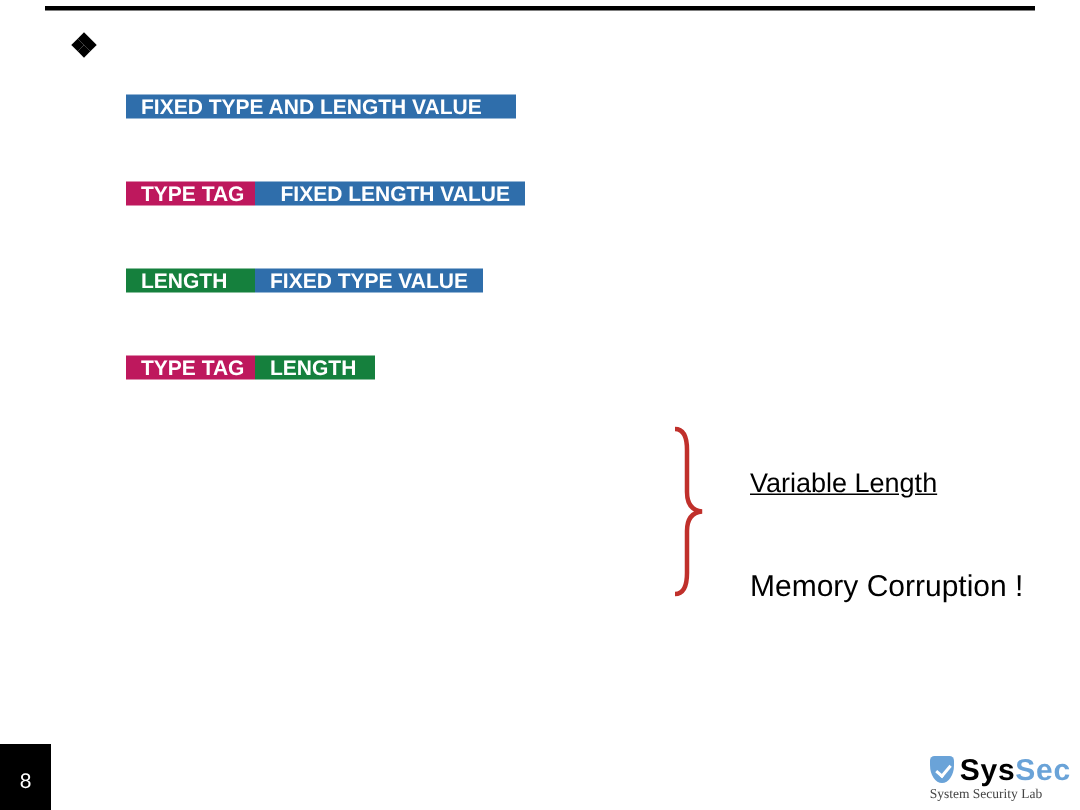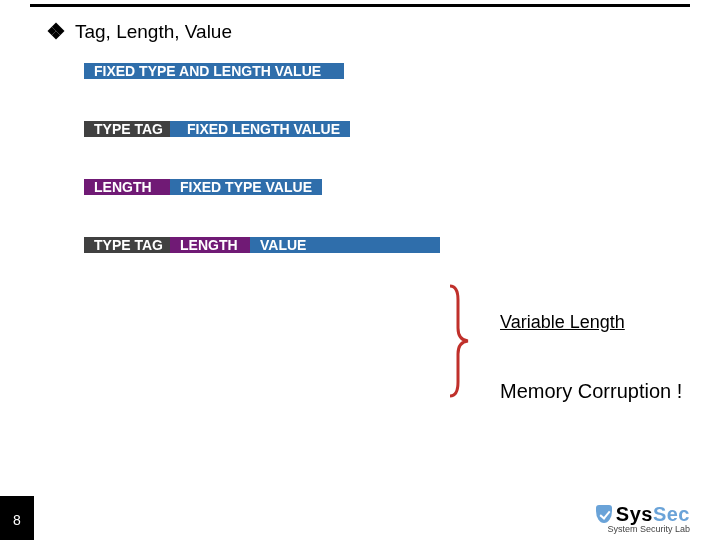--- a/index.html
+++ b/index.html
@@ -12,72 +12,70 @@
   .diamond { display: inline-block; width: 12px; height: 12px; transform: rotate(45deg); position: relative; margin-right: 8px; vertical-align: 1px; }
   .diamond::before, .diamond::after { content: ""; position: absolute; background: #000; }
   .diamond::before { left: 0; top: 0; right: 0; bottom: 50%; }
   .diamond::after  { left: 0; top: 50%; right: 50%; bottom: 0; }
   .diamond .q { position: absolute; left: 50%; top: 50%; right: 0; bottom: 0; background: #000; }
 
   .diagram { padding: 20px 0 0 84px; }
   .row { height: 34px; display: flex; align-items: flex-start; margin-bottom: 24px; }
   .cell { display: flex; align-items: center; padding: 0 10px; color: #fff; font-weight: 700; font-size: 14px; white-space: nowrap; }
   .blue   { background: #2f6eab; }
-  .orange { background: #404040; }
-  .green  { background: #701a75; }
+  .orange { background: #be185d; }
+  .green  { background: #15803d; }
 
   .r1 .c1 { width: 260px; }
   .r2 .c1 { width: 86px; } .r2 .c2 { width: 180px; padding-left: 17px; }
   .r3 .c1 { width: 86px; } .r3 .c2 { width: 152px; }
   .r4 .c1 { width: 86px; } .r4 .c2 { width: 80px; } .r4 .c3 { width: 190px; }
 
   .bracket-wrap { position: absolute; left: 444px; top: 278px; width: 30px; height: 118px; }
 
   .side { position: absolute; left: 500px; top: 308px; width: 210px; }
   .side .vl { font-size: 18px; margin-bottom: 22px; text-decoration: underline; }
   .side .mc { font-size: 20px; font-weight: 400; line-height: 1.25; margin-top: 46px; }
 
   .pagenum-box { position: absolute; left: 0; bottom: 0; width: 34px; height: 48px; background: #000; color: #fff; display: flex; align-items: center; justify-content: center; font-size: 14px; }
 
-  .logo { position: absolute; right: 30px; bottom: 10px; text-align: right; }
+  .logo { position: absolute; right: 6px; bottom: 10px; text-align: left; }
   .logo .brand { font-size: 20px; font-weight: 700; letter-spacing: 0.5px; }
   .logo .brand .sys { color: #000; }
   .logo .brand .sec { color: #6aa3d8; }
-  .logo .small { font-size: 9px; color: #444; margin-top: -2px; }
+  .logo .small { font-size: 9px; color: #444; margin-top: -2px; font-family: Liberation Serif, serif; }
   .logo .shield { display: inline-block; width: 16px; height: 18px; background: #6aa3d8; border-radius: 3px 3px 8px 8px / 3px 3px 12px 12px; margin-right: 4px; vertical-align: -2px; position: relative; }
   .logo .shield::after { content: ""; position: absolute; left: 6px; top: 4px; width: 4px; height: 8px; border: 2px solid #fff; border-top: none; border-left: none; transform: rotate(40deg); }
 </style>
 </head>
 <body>
 
 <div class="slide">
 
   <hr class="hr">
 
   <div class="sub">
     <span class="diamond"><span class="q"></span></span>
-    <span>Tag, Length, Value</span>
   </div>
 
   <div class="diagram">
     <div class="row r1">
       <div class="cell blue c1">FIXED TYPE AND LENGTH VALUE</div>
     </div>
     <div class="row r2">
       <div class="cell orange c1">TYPE TAG</div>
       <div class="cell blue c2">FIXED LENGTH VALUE</div>
     </div>
     <div class="row r3">
       <div class="cell green c1">LENGTH</div>
       <div class="cell blue c2">FIXED TYPE VALUE</div>
     </div>
     <div class="row r4">
       <div class="cell orange c1">TYPE TAG</div>
       <div class="cell green c2">LENGTH</div>
-      <div class="cell blue c3">VALUE</div>
     </div>
   </div>
 
   <div class="bracket-wrap">
     <svg viewBox="0 0 30 118" preserveAspectRatio="none">
       <path d="M6 4 Q14 4 14 18 L14 46 Q14 58 24 59 Q14 60 14 72 L14 100 Q14 114 6 114" fill="none" stroke="#c0302b" stroke-width="3"></path>
     </svg>
   </div>
 
   <div class="side">

